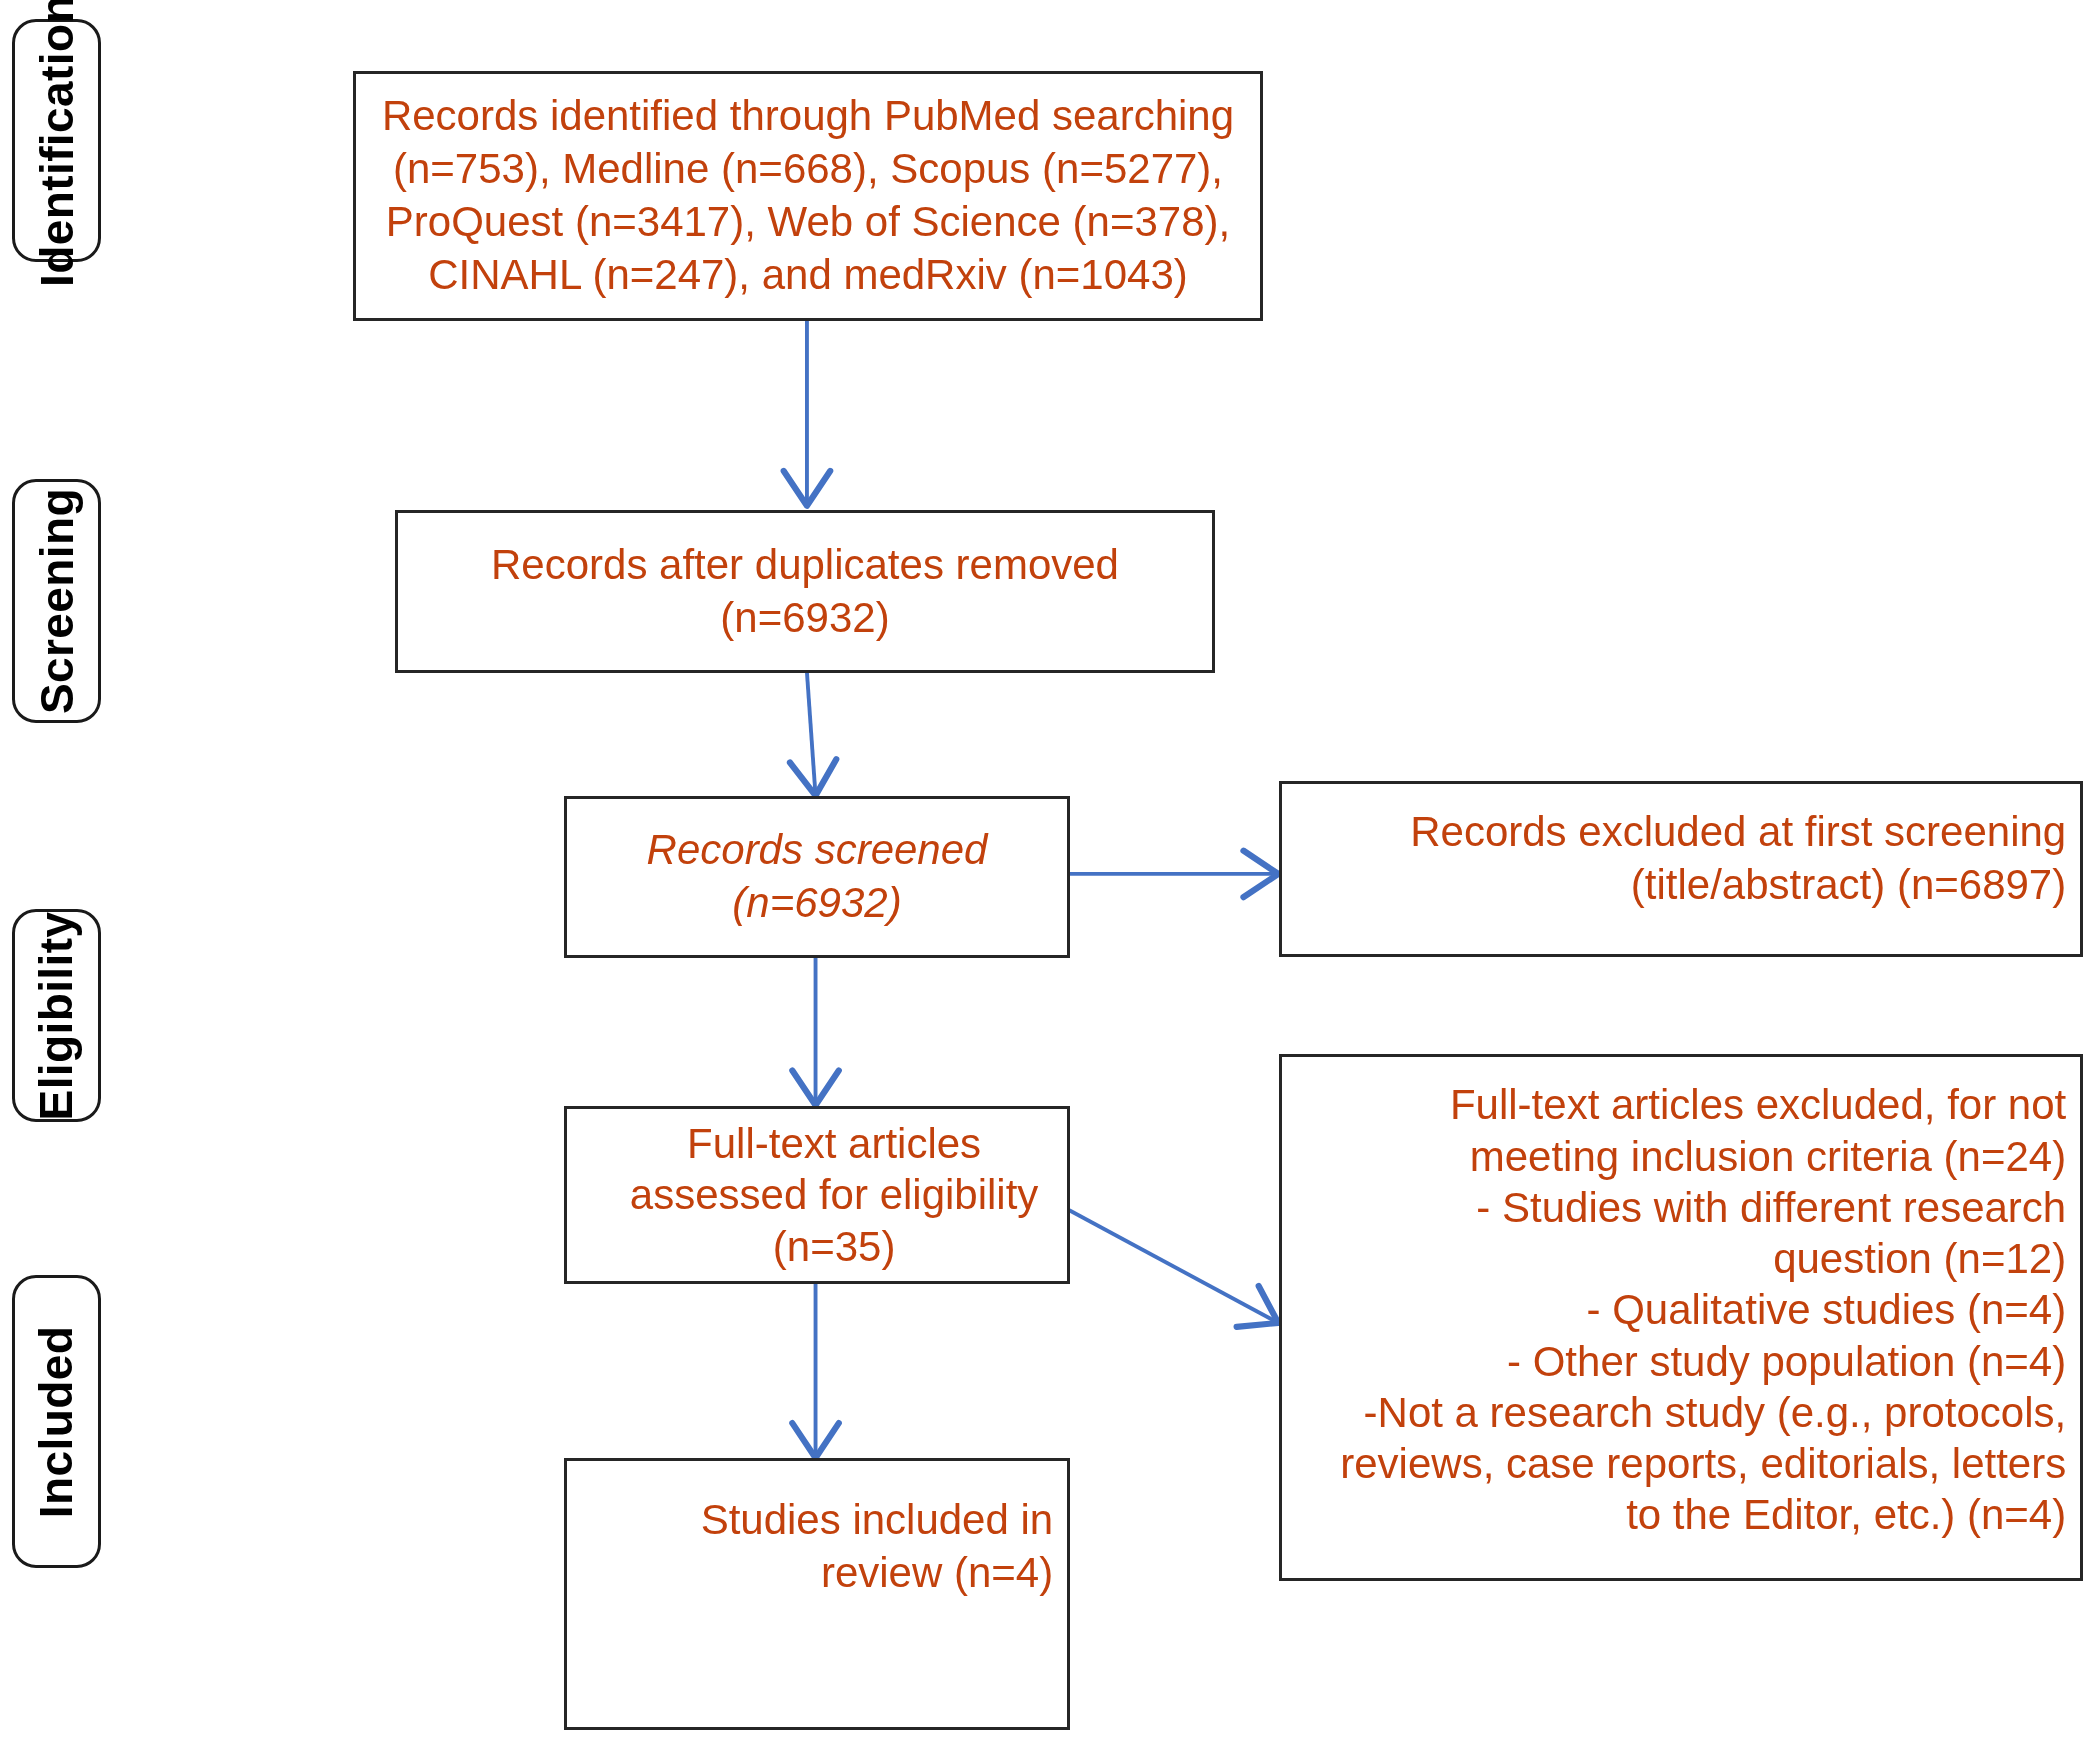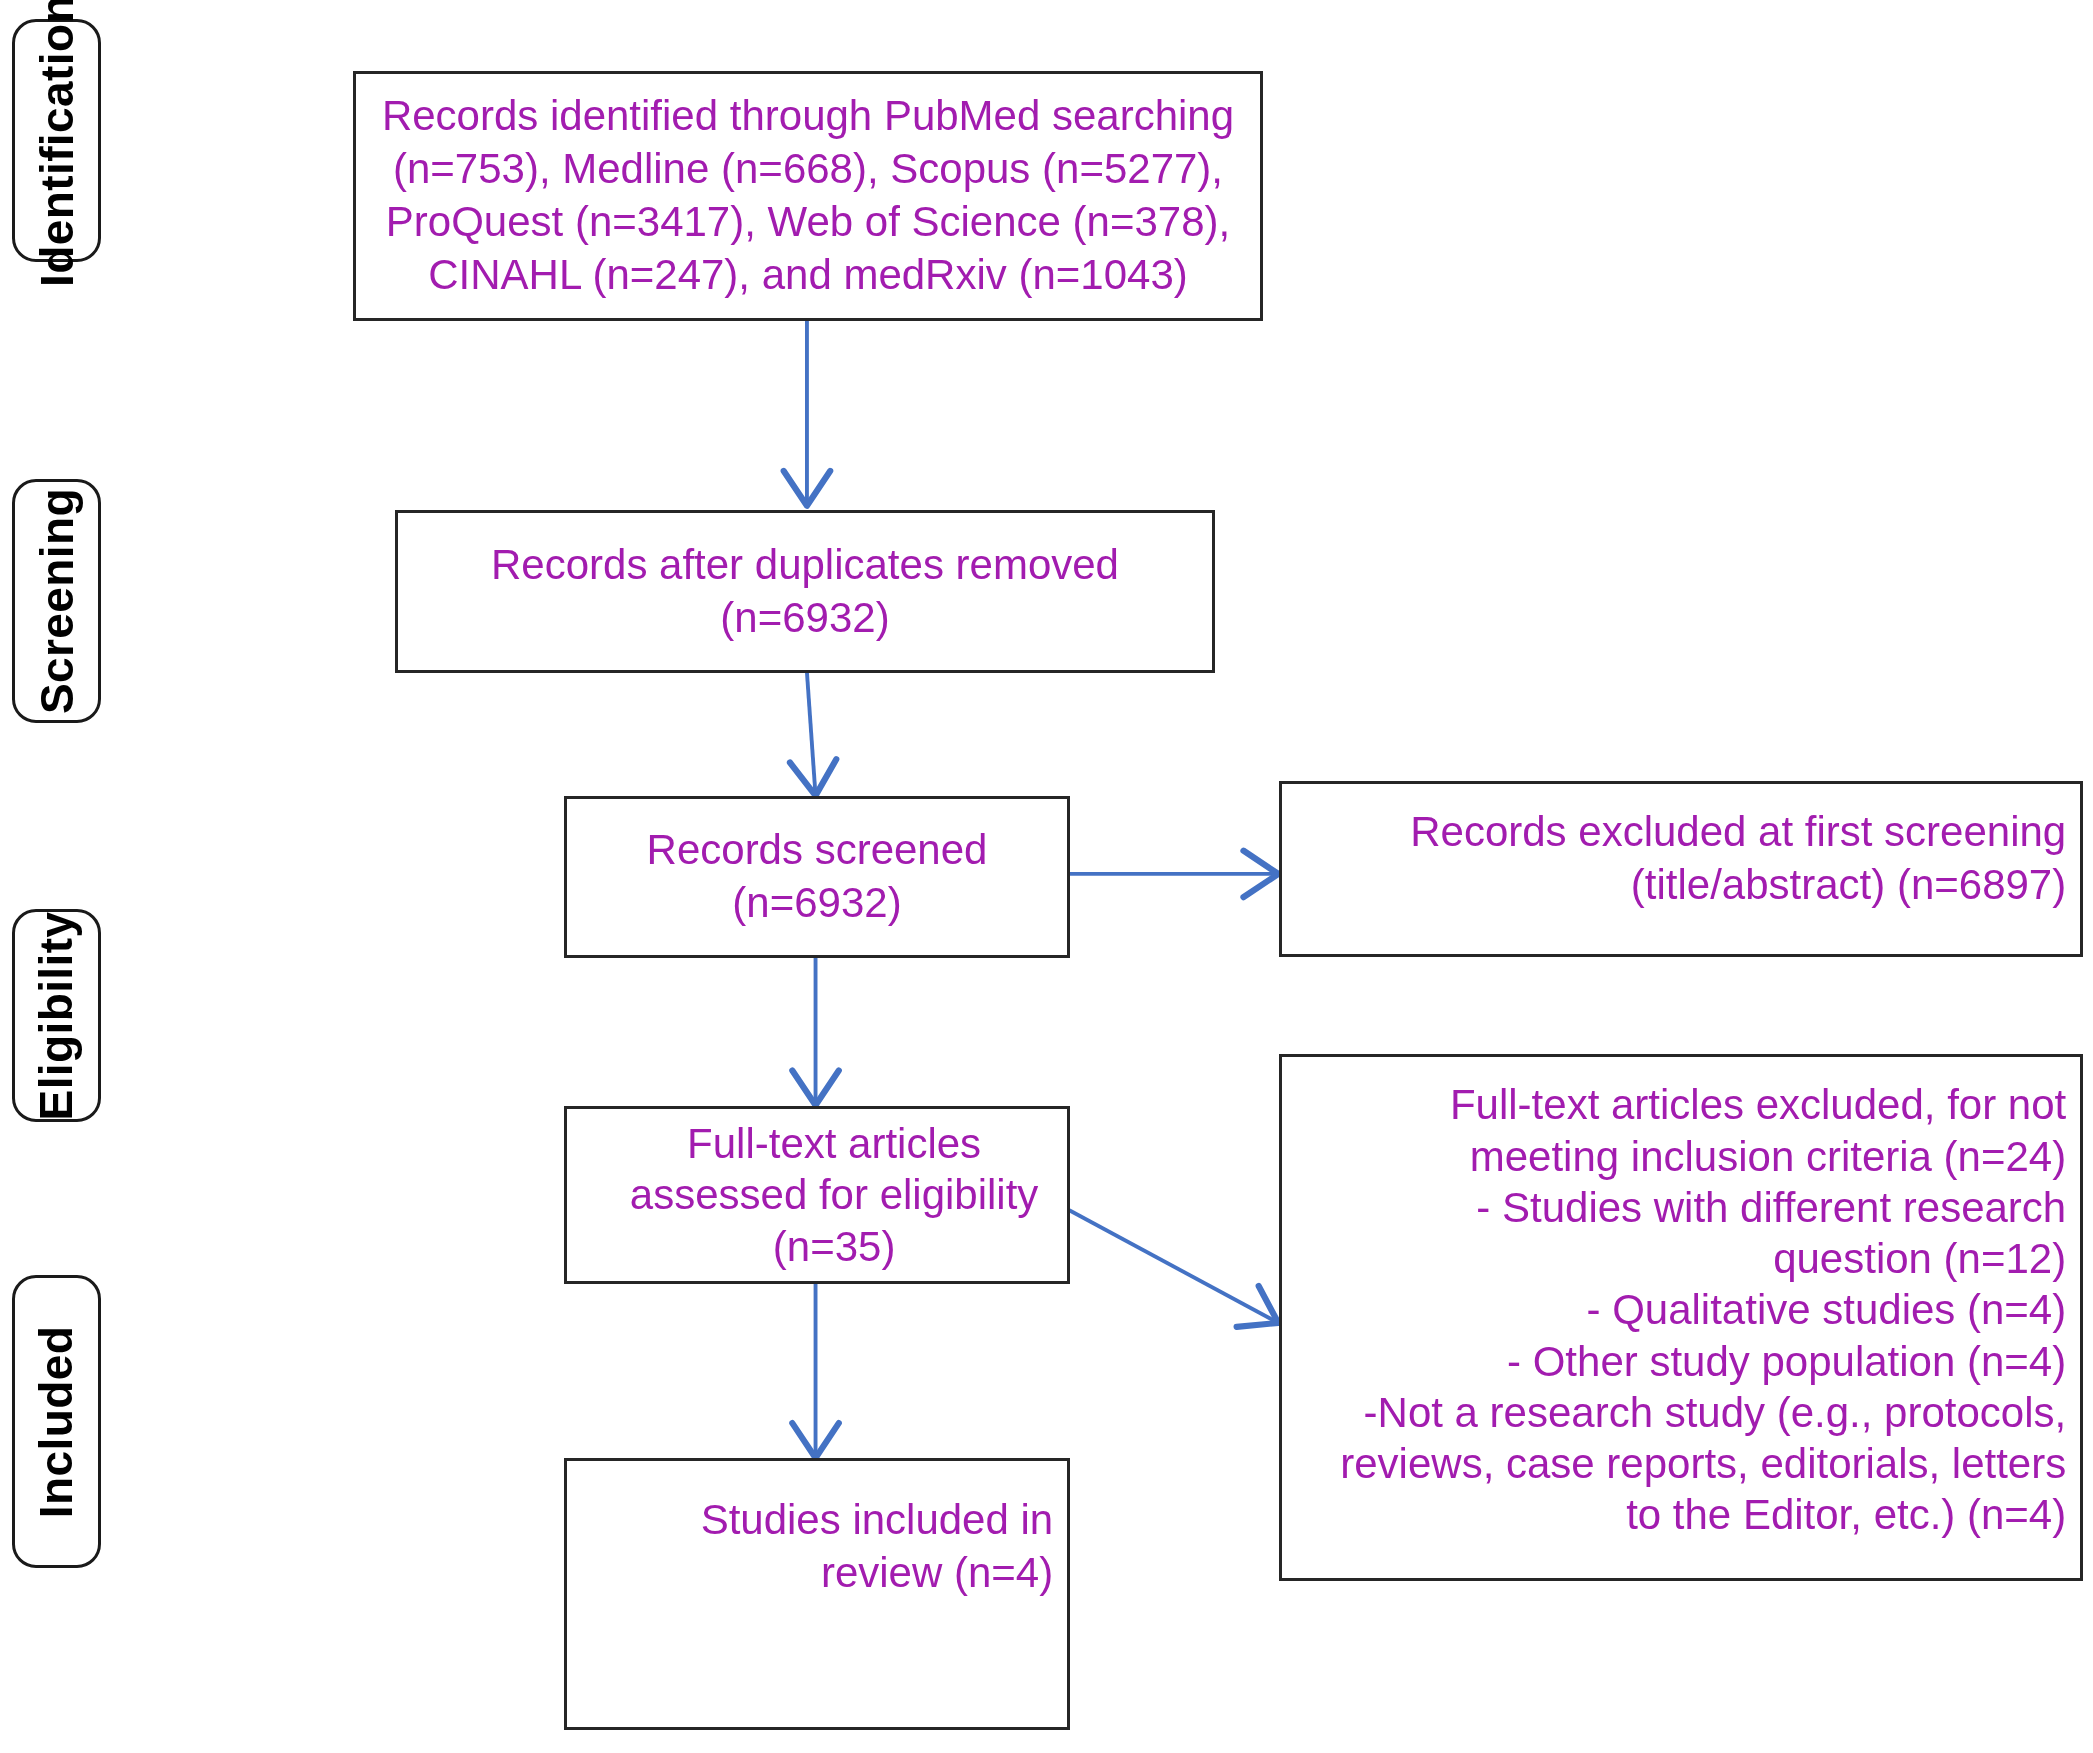--- a/index.html
+++ b/index.html
@@ -49,21 +49,21 @@
     background: #ffffff;
     display: flex;
     align-items: center;
     justify-content: center;
     text-align: center;
     padding: 5.2px 13.8px;
   }
   .flow-box .btext {
     font-size: 42px;
     line-height: 1.26;
-    color: #a21caf;
+    color: #c2410c;
     width: 100%;
   }
   .flow-box.top-aligned {
     align-items: flex-start;
     padding-top: 22.4px;
     text-align: right;
   }
   .flow-box .btext.tight {
     line-height: 1.22;
   }
@@ -128,21 +128,21 @@
     </div>
   </div>
 
   <div class="flow-box" style="left:395px; top:510px; width:820px; height:163px;">
     <div class="btext">
       <div>Records after duplicates removed</div>
       <div>(n=6932)</div>
     </div>
   </div>
 
-  <div class="flow-box" style="left:564px; top:796px; width:506px; height:162px;">
+  <div class="flow-box" style="left:564px; top:796px; width:506px; height:162px;font-style:italic;">
     <div class="btext">
       <div>Records screened</div>
       <div>(n=6932)</div>
     </div>
   </div>
 
   <div class="flow-box top-aligned" style="left:1279px; top:781px; width:804px; height:176px;">
     <div class="btext">
       <div>Records excluded at first screening</div>
       <div>(title/abstract) (n=6897)</div>

